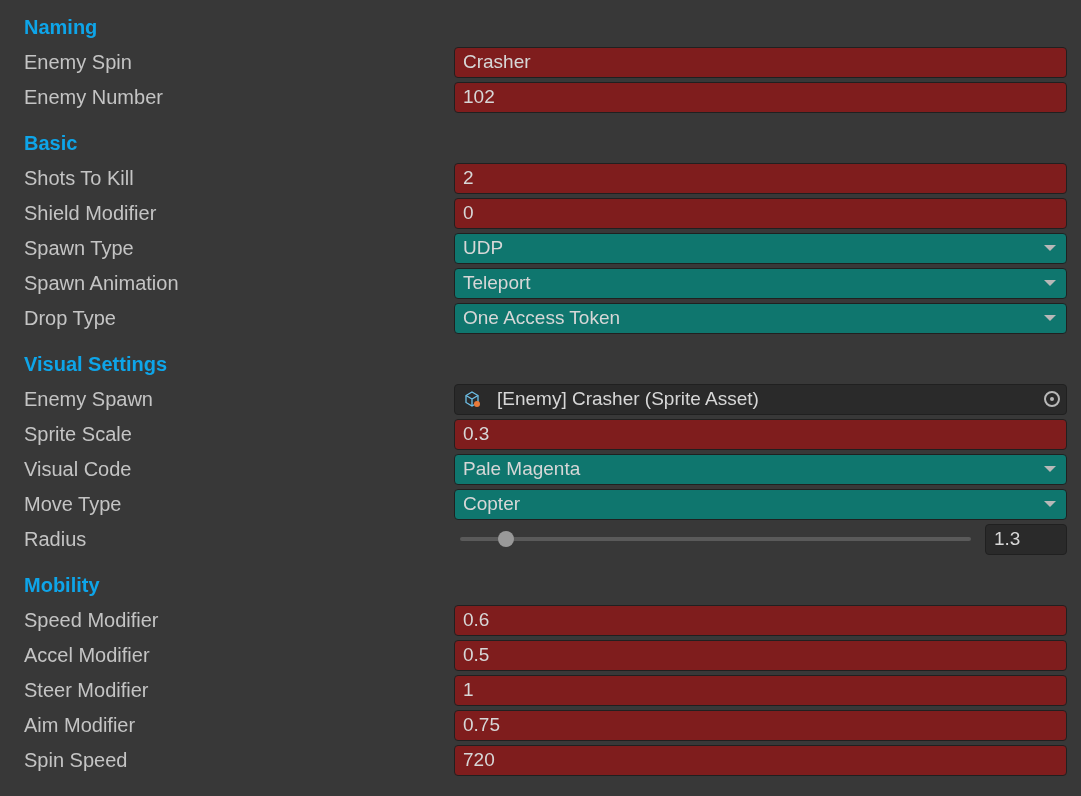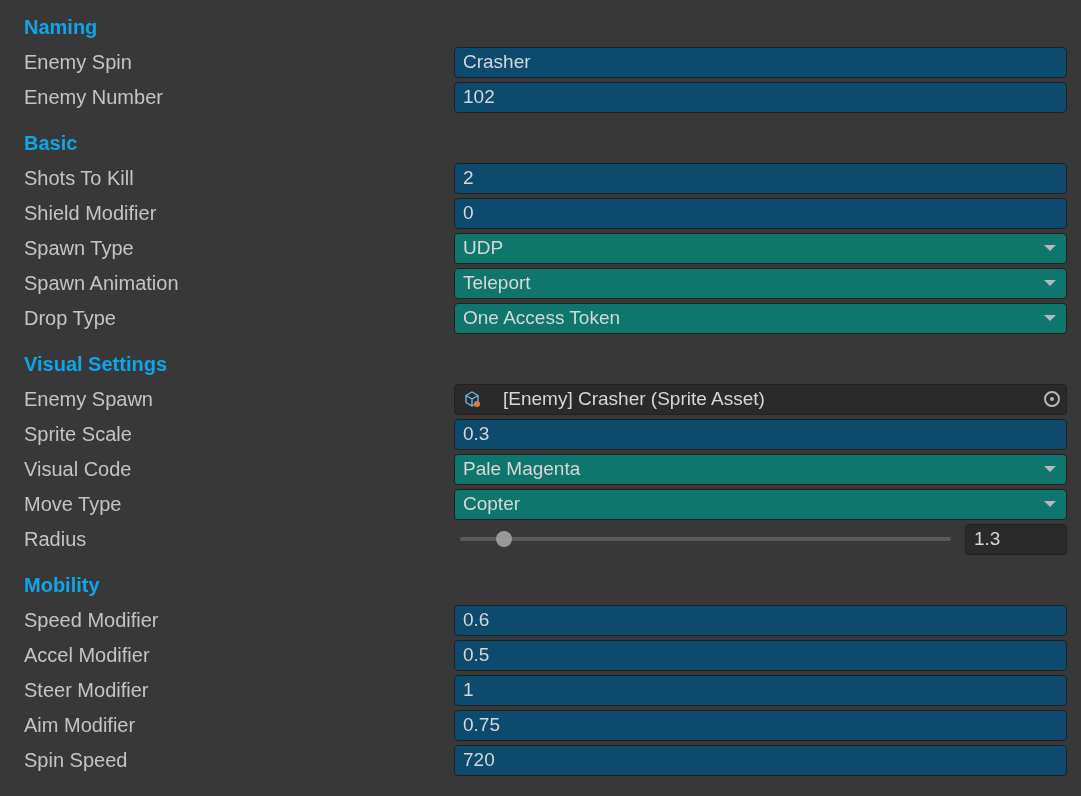--- a/index.html
+++ b/index.html
@@ -38,21 +38,21 @@
     white-space: nowrap;
   }
   .field {
     flex: 1;
     display: flex;
     align-items: center;
   }
   .text-input, .dropdown, .object-field {
     width: 100%;
     height: 31px;
-    background: #0c4a6e;
+    background: #7f1d1d;
     border: 1px solid #202020;
     border-radius: 4px;
     color: #d7d7d7;
     font-size: 19px;
     padding: 0 8px;
     display: flex;
     align-items: center;
     position: relative;
   }
   .dropdown {
@@ -66,21 +66,21 @@
     transform: translateY(-50%);
     width: 0; height: 0;
     border-left: 6px solid transparent;
     border-right: 6px solid transparent;
     border-top: 6px solid #b8b8b8;
   }
   .object-field {
     background: #2a2a2a;
     display: flex;
     align-items: center;
-    gap: 22px;
+    gap: 16px;
   }
   .object-picker {
     position: absolute;
     right: 6px;
     top: 50%;
     transform: translateY(-50%);
     width: 16px; height: 16px;
     border: 2px solid #b8b8b8;
     border-radius: 50%;
     display:flex;align-items:center;justify-content:center;
@@ -104,21 +104,21 @@
     margin: 0 6px;
   }
   .slider-thumb {
     position: absolute;
     top: 50%;
     transform: translate(-50%, -50%);
     width: 16px; height: 16px;
     background: #999; border-radius:50%;
   }
   .slider-value {
-    width: 102px;
+    width: 82px;
     height: 31px;
     background: #2a2a2a;
     border: 1px solid #202020;
     border-radius: 4px;
     color: #d7d7d7;
     font-size: 19px;
     display:flex;align-items:center;padding:0 8px;
   }
   .prefab-icon {
     width: 18px;

